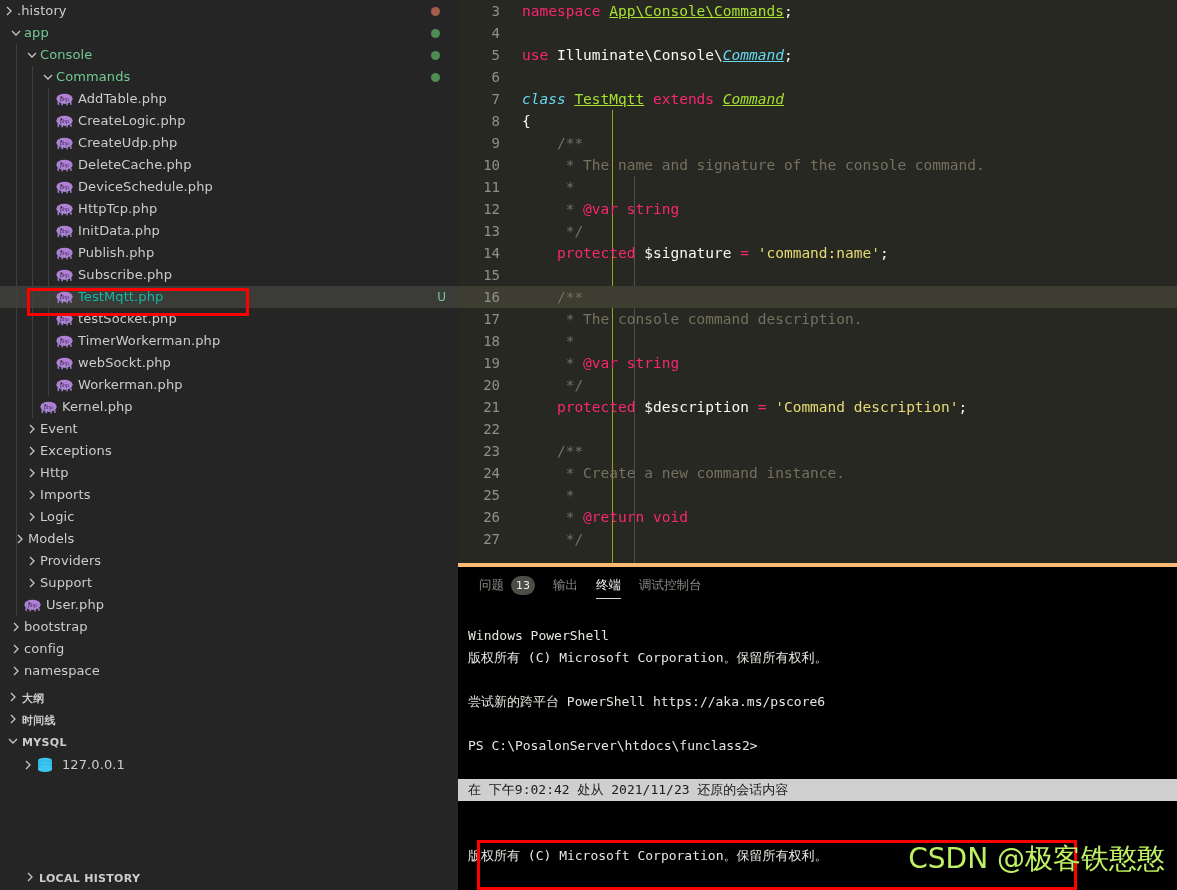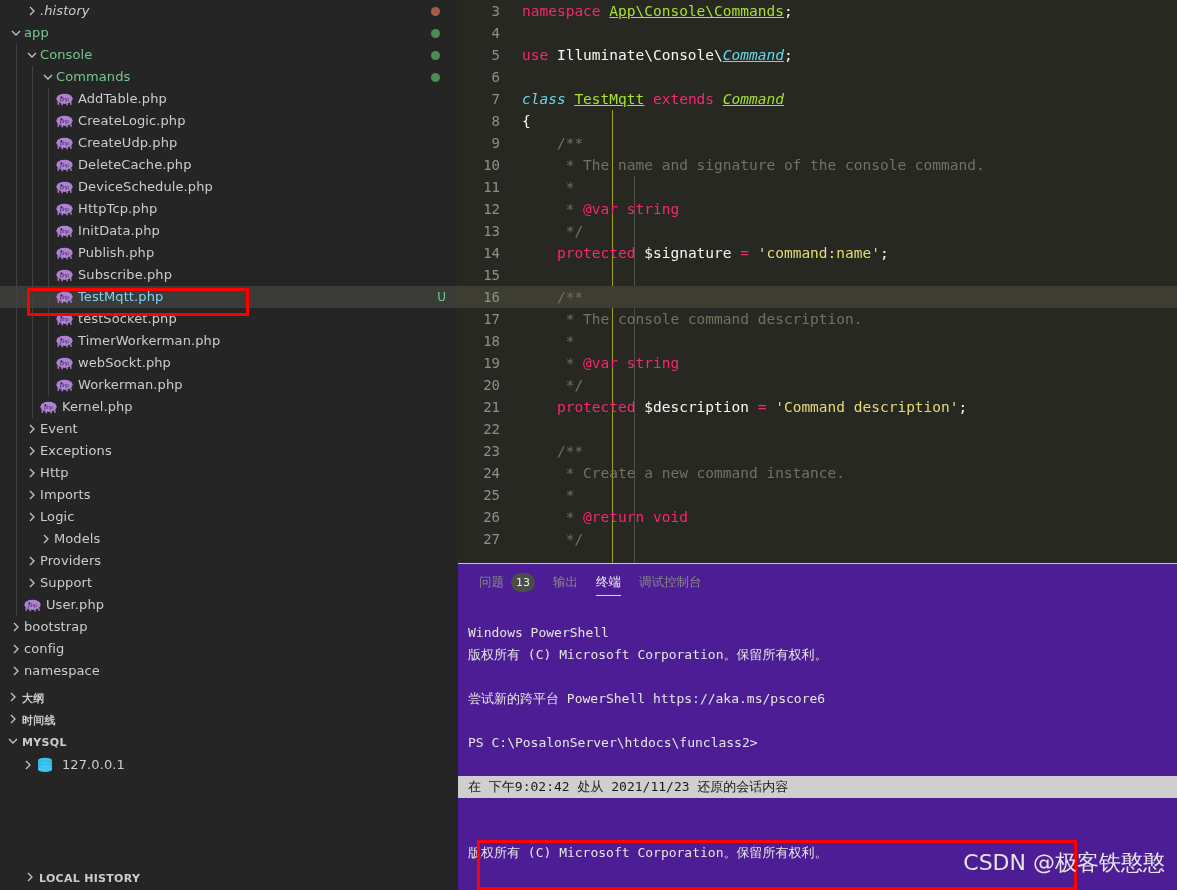--- a/index.html
+++ b/index.html
@@ -48,21 +48,21 @@
     width: 16px;
     flex: 0 0 16px;
     text-align: center;
     font-size: 11px;
     color: #c5c5c5;
     line-height: 22px;
   }
   .tree-row .chev svg { vertical-align: middle; }
   .tree-row .lbl { font-size: 13px; color: #cccccc; letter-spacing: .1px; }
   .tree-row .lbl.folder-green { color: #73c991; }
-  .tree-row .lbl.file-green { color: #7dd3fc; }
+  .tree-row .lbl.file-green { color: #14b8a6; }
   .tree-row .dot {
     position: absolute;
     right: 18px;
     width: 9px; height: 9px;
     border-radius: 50%;
   }
   .tree-row .ubadge {
     position: absolute;
     right: 12px;
     font-size: 12px;
@@ -151,24 +151,24 @@
     position: absolute;
     top: 0; bottom: 0;
     width: 1px;
     background: #4f5044;
   }
   .vguide.yellow { background: #a0a020; }
 
   
   #panel {
     flex: 1 1 auto;
-    background: #4c1d95;
+    background: #000000;
     position: relative;
     overflow: hidden;
-    border-top: 1px solid #fdba74;
+    border-top: 4px solid #fdba74;
   }
   #panel-tabs {
     height: 36px;
     display: flex;
     align-items: center;
     padding-left: 12px;
     gap: 0;
   }
   .panel-tab {
     position: relative;
@@ -234,36 +234,36 @@
   .annot-box {
     position: absolute;
     border: 3px solid #ff0000;
     pointer-events: none;
     z-index: 50;
   }
   #watermark {
     position: absolute;
     right: 12px;
     bottom: 12px;
-    font-size: 22px;
-    color: #e5e5e5;
+    font-size: 28px;
+    color: #bef264;
     font-family: "DejaVu Sans", sans-serif;
     z-index: 60;
     white-space: nowrap;
     text-align: center;
   }
 </style>
 </head>
 <body>
 
 <div id="app">
 
   <div id="sidebar">
     <div class="explorer-scroll" id="tree-container">
-        <div class="tree-row" style="padding-left: 24px; font-style: italic;">
+        <div class="tree-row" style="padding-left: 1px;">
           <span class="chev"><svg width="10" height="10" viewBox="0 0 10 10">
               <path d="M3 1 L7 5 L3 9" fill="none" stroke="#c5c5c5" stroke-width="1.3"></path>
             </svg></span>
           <span class="lbl">.history</span>
           <span class="dot" style="background: rgb(164, 93, 75);"></span>
         </div>
         <div class="tree-row" style="padding-left: 8px;">
           <span class="chev"><svg width="10" height="10" viewBox="0 0 10 10">
               <path d="M1 3 L5 7 L9 3" fill="none" stroke="#c5c5c5" stroke-width="1.3"></path>
             </svg></span>
@@ -540,21 +540,21 @@
             </svg></span>
           <span class="lbl">Imports</span>
         </div>
         <div class="tree-row" style="padding-left: 24px;">
           <div class="indent-guide" style="left: 16px;"></div>
           <span class="chev"><svg width="10" height="10" viewBox="0 0 10 10">
               <path d="M3 1 L7 5 L3 9" fill="none" stroke="#c5c5c5" stroke-width="1.3"></path>
             </svg></span>
           <span class="lbl">Logic</span>
         </div>
-        <div class="tree-row" style="padding-left: 38px;">
+        <div class="tree-row" style="padding-left: 12px;">
           <div class="indent-guide" style="left: 16px;"></div>
           <span class="chev"><svg width="10" height="10" viewBox="0 0 10 10">
               <path d="M3 1 L7 5 L3 9" fill="none" stroke="#c5c5c5" stroke-width="1.3"></path>
             </svg></span>
           <span class="lbl">Models</span>
         </div>
         <div class="tree-row" style="padding-left: 24px;">
           <div class="indent-guide" style="left: 16px;"></div>
           <span class="chev"><svg width="10" height="10" viewBox="0 0 10 10">
               <path d="M3 1 L7 5 L3 9" fill="none" stroke="#c5c5c5" stroke-width="1.3"></path>

